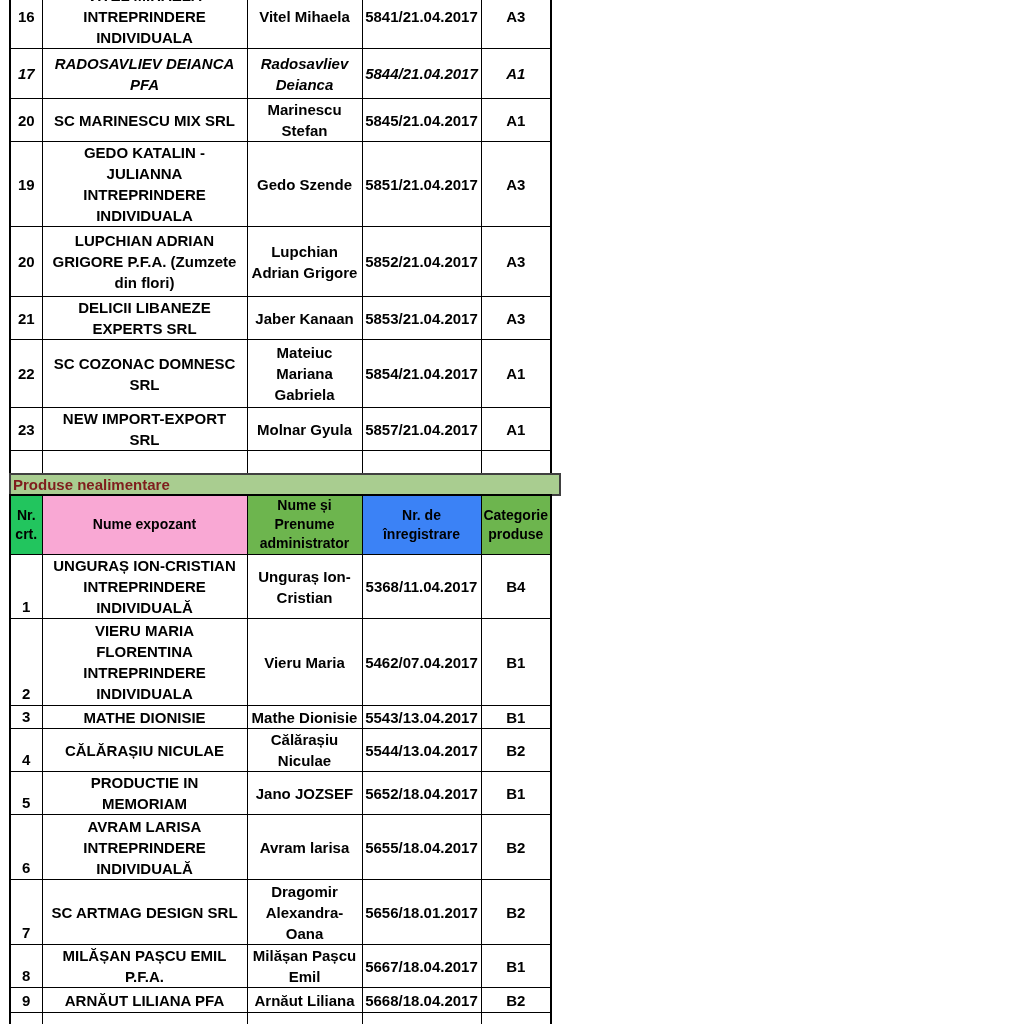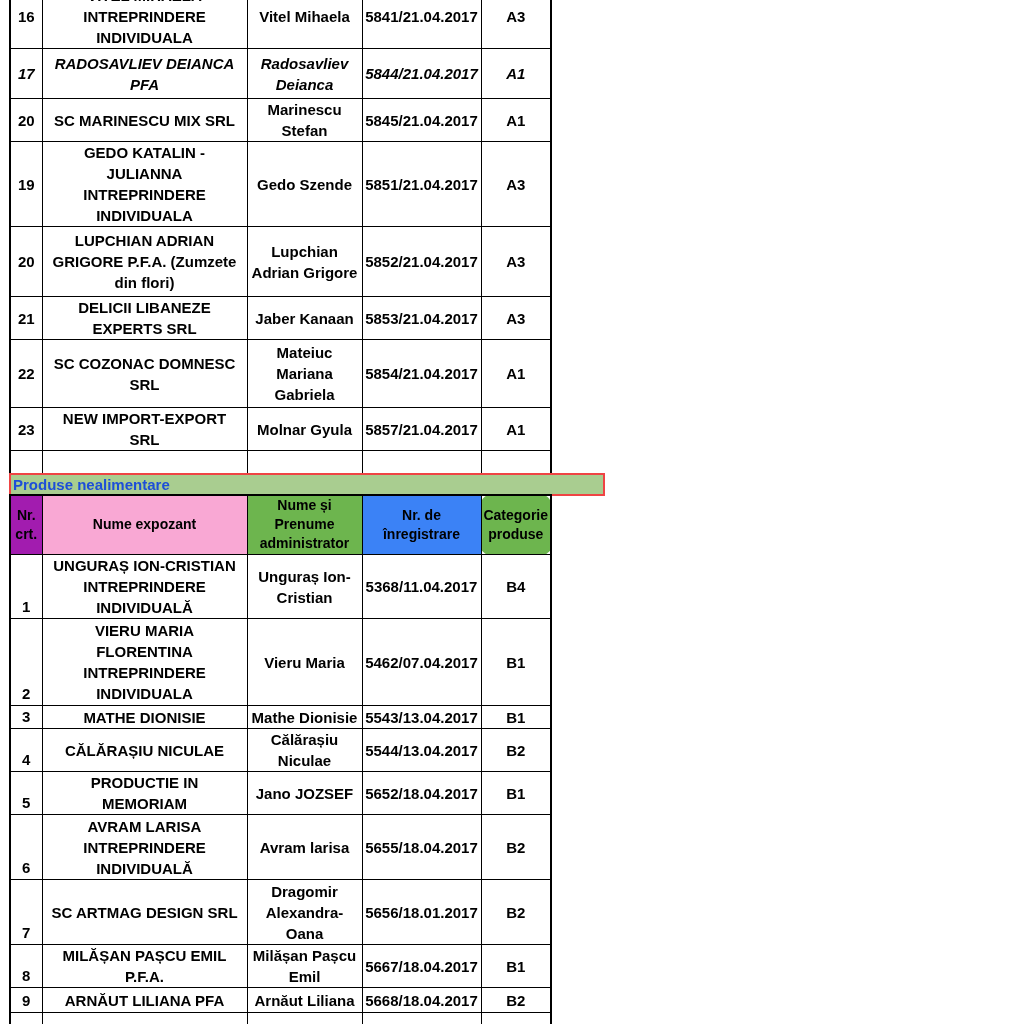--- a/index.html
+++ b/index.html
@@ -39,29 +39,29 @@
     font-size: 14px;
     line-height: 19px;
   }
   #table-nonfood td.nr-cell {
     vertical-align: bottom;
     text-align: center;
     padding-bottom: 1px;
   }
   .section-band {
     box-sizing: border-box;
-    width: 596px;
+    width: 552px;
     height: 23px;
     margin-top: -2px;
-    border: 2px solid #ef4444;
+    border: 2px solid #404040;
     display: flex;
     align-items: center;
     font-weight: 700;
     font-size: 15px;
-    color: #1d4ed8;
+    color: #7f1d1d;
     padding-left: 2px;
   }
   #table-nonfood { margin-top: -2px; }
 </style>
 </head>
 <body>
 
 <div class="sheet">
 
   <table class="grid" id="table-food">
@@ -160,29 +160,29 @@
   <table class="grid" id="table-nonfood">
     <colgroup>
       <col style="width:32px">
         <col style="width:205px">
         <col style="width:115px">
         <col style="width:119px">
         <col style="width:70px">
     </colgroup>
     <thead>
       <tr id="nonfood-header-row" style="height:60px">
-        <th style="background: #a21caf;">Nr.
+        <th style="background: #22c55e;">Nr.
 crt.</th>
         <th style="background: #f9a8d4;">Nume expozant</th>
         <th style="background: rgb(109, 181, 78);">Nume și
 Prenume
 administrator</th>
         <th style="background: #3b82f6;">Nr. de
 înregistrare</th>
-        <th style="background: rgb(109, 181, 78); border-radius: 9px;">Categorie
+        <th style="background: rgb(109, 181, 78);">Categorie
 produse</th>
       </tr>
     </thead>
     <tbody>
         <tr style="height: 64px;">
           <td class="nr-cell">1</td>
           <td class="name-cell">UNGURAȘ ION-CRISTIAN
 INTREPRINDERE
 INDIVIDUALĂ</td>
           <td class="admin-cell">Unguraș Ion-

